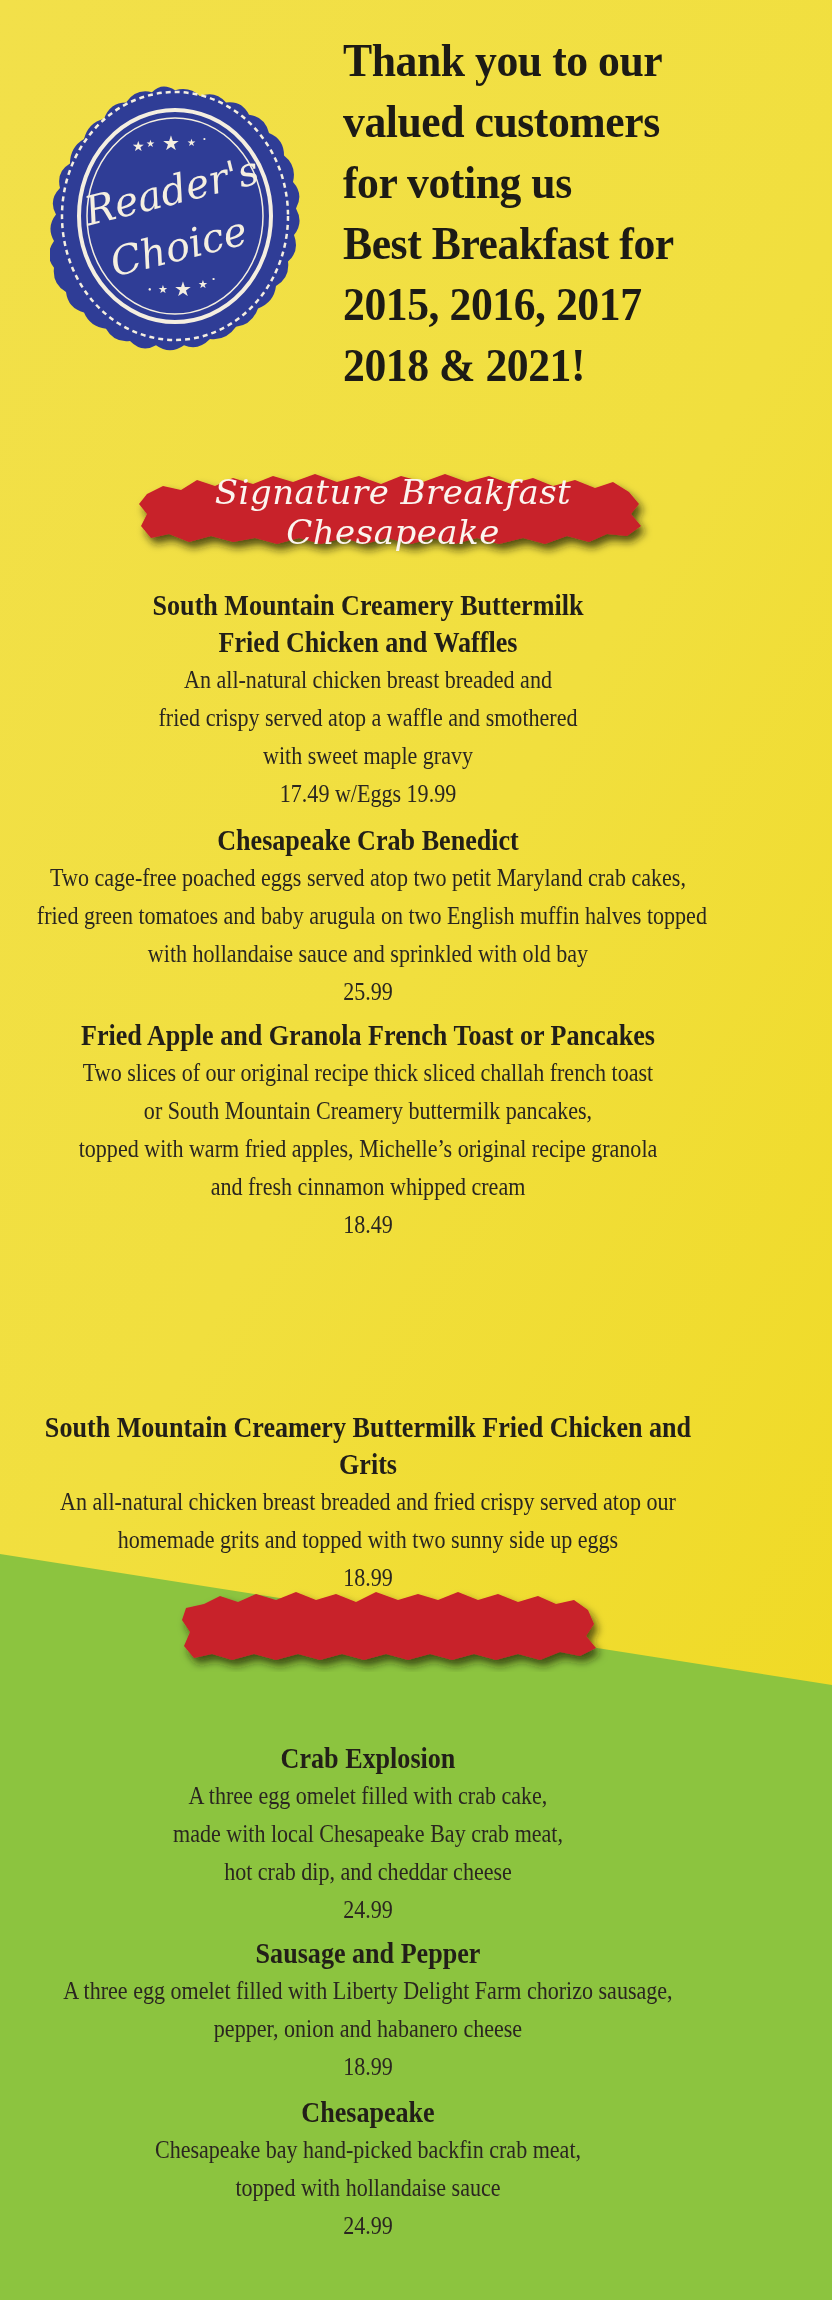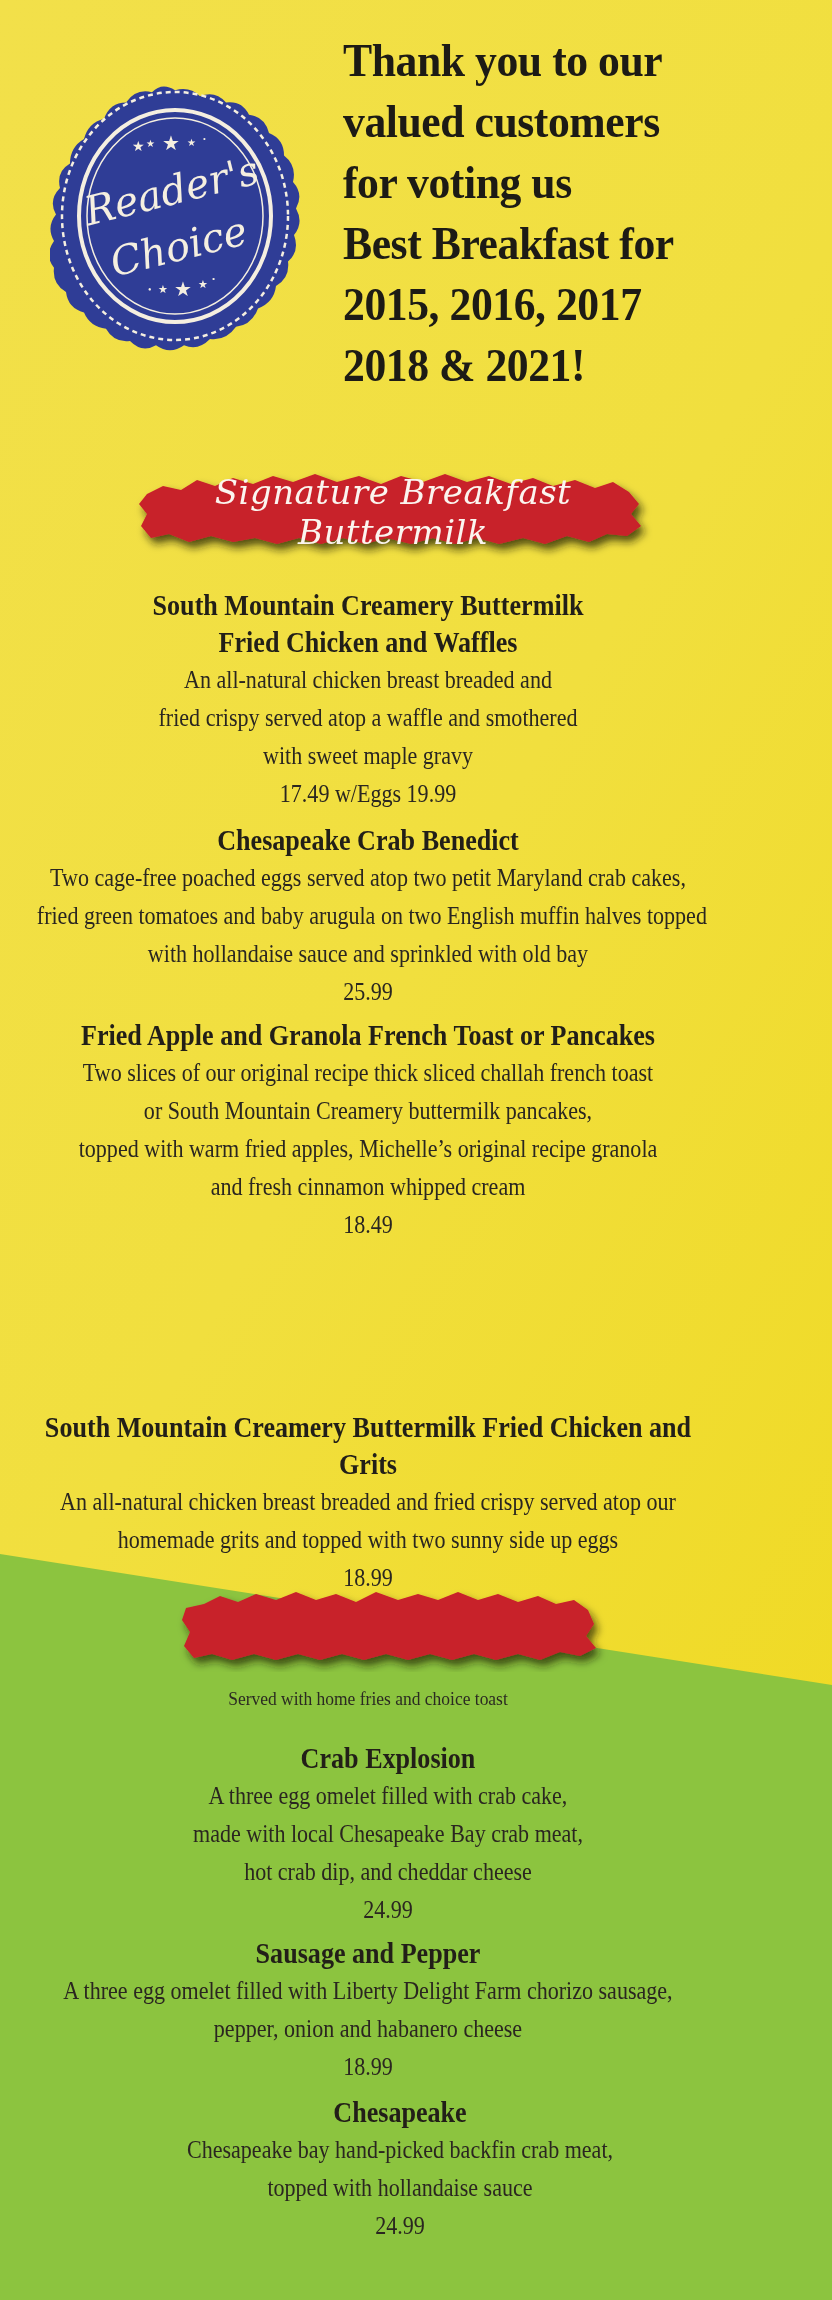--- a/index.html
+++ b/index.html
@@ -94,21 +94,21 @@
 
   <div class="banner" style="left:133px; top:464px; width:520px; height:96px;">
     <svg viewBox="0 0 520 96" preserveAspectRatio="none">
       <defs>
         <filter id="sh1" x="-10%" y="-30%" width="120%" height="170%">
             <feDropShadow dx="4" dy="6" stdDeviation="4" flood-color="#1a1a05" flood-opacity="0.75"></feDropShadow>
           </filter>
       </defs>
       <path filter="url(#sh1)" fill="#c8202c" d="M14,30 L30,22 L48,26 L64,16 L82,22 L100,14 L120,20 L140,12 L160,18 L182,10 L204,18 L226,12 L248,20 L268,12 L290,18 L312,10 L334,18 L356,12 L378,20 L400,14 L420,22 L442,16 L462,24 L480,18 L496,28 L506,40 L498,50 L508,62 L494,72 L474,70 L456,78 L434,72 L412,80 L390,74 L366,80 L344,74 L322,80 L300,74 L278,80 L254,74 L232,80 L210,74 L188,80 L166,74 L144,80 L122,74 L100,78 L78,72 L56,78 L36,70 L18,74 L8,62 L14,50 L6,40 Z"></path>
     </svg>
-    <div class="banner-text" style="font-size:34px;">Signature Breakfast Buttermilk</div>
+    <div class="banner-text" style="font-size:34px;">Signature Breakfast Chesapeake</div>
   </div>
 
   <div class="center" style="top:587px;">
     <div class="item-name">South Mountain Creamery Buttermilk</div>
     <div class="item-name">Fried Chicken and Waffles</div>
     <div class="item-desc">An all-natural chicken breast breaded and</div>
     <div class="item-desc">fried crispy served atop a waffle and smothered</div>
     <div class="item-desc">with sweet maple gravy</div>
     <div class="item-price">17.49  w/Eggs 19.99</div>
   </div>
@@ -142,39 +142,36 @@
     <svg viewBox="0 0 440 86" preserveAspectRatio="none">
       <defs>
         <filter id="sh2" x="-10%" y="-30%" width="120%" height="170%">
             <feDropShadow dx="4" dy="6" stdDeviation="4" flood-color="#1a1a05" flood-opacity="0.7"></feDropShadow>
           </filter>
       </defs>
       <path filter="url(#sh2)" fill="#c8202c" d="M10,22 L28,18 L44,10 L62,16 L80,8 L100,14 L120,6 L140,14 L160,8 L180,16 L200,6 L222,14 L242,8 L262,14 L282,6 L302,14 L322,8 L342,16 L362,10 L380,18 L398,14 L412,24 L418,38 L410,50 L420,62 L404,70 L384,66 L364,74 L342,68 L320,74 L298,68 L276,74 L254,68 L232,74 L210,68 L188,74 L166,68 L144,74 L122,68 L100,74 L78,68 L56,74 L36,68 L18,72 L8,60 L14,46 L6,34 Z"></path>
     </svg>
   </div>
 
-  <div class="center" style="top:1686px;">
-    <div class="note">Served with home fries and choice toast</div>
-  </div>
 
-  <div class="center" style="top:1740px;padding-left:20px;">
+  <div class="center" style="top:1740px;">
     <div class="item-name">Crab Explosion</div>
     <div class="item-desc">A three egg omelet filled with crab cake,</div>
     <div class="item-desc">made with local Chesapeake Bay crab meat,</div>
     <div class="item-desc">hot crab dip, and cheddar cheese</div>
     <div class="item-price">24.99</div>
   </div>
 
   <div class="center" style="top:1935px;">
     <div class="item-name">Sausage and Pepper</div>
     <div class="item-desc">A three egg omelet filled with Liberty Delight Farm chorizo sausage,</div>
     <div class="item-desc">pepper, onion and habanero cheese</div>
     <div class="item-price">18.99</div>
   </div>
 
-  <div class="center" style="top:2094px;padding-left:32px;">
+  <div class="center" style="top:2094px;">
     <div class="item-name">Chesapeake</div>
     <div class="item-desc">Chesapeake bay hand-picked backfin crab meat,</div>
     <div class="item-desc">topped with hollandaise sauce</div>
     <div class="item-price">24.99</div>
   </div>
 
 </div>
 
 </body></html>

